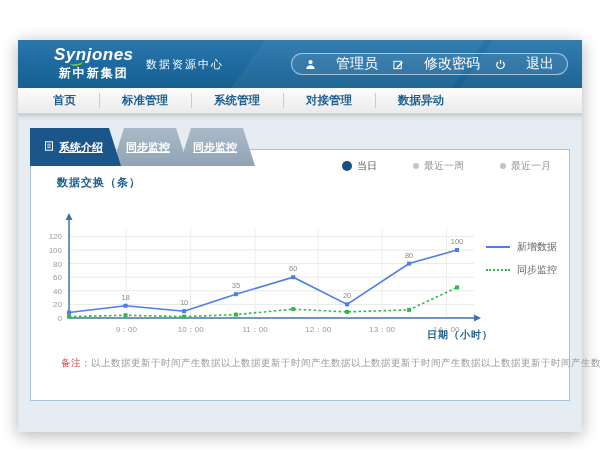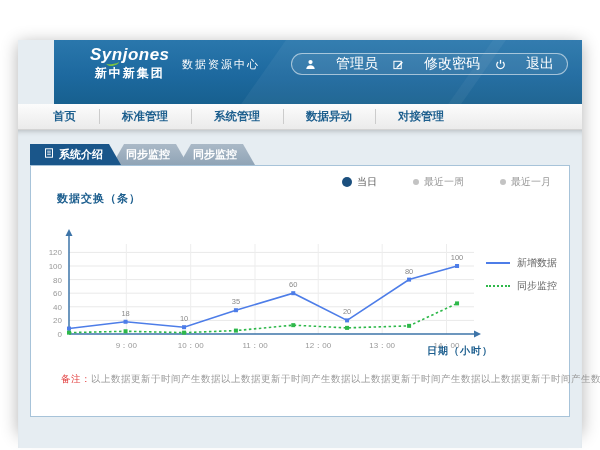--- a/index.html
+++ b/index.html
@@ -4,23 +4,23 @@
 <style>
   * { margin:0; padding:0; box-sizing:border-box; }
   html,body { width:600px; height:450px; background:#ffffff; overflow:hidden;
     font-family:"Liberation Sans", sans-serif; }
   .screen { position:relative; width:600px; height:450px; background:#fff; }
 
   .window { position:absolute; left:18px; top:40px; width:564px; height:392px;
     background:#e6edf2; box-shadow:0 3px 16px rgba(0,0,0,0.30); }
 
   
-  .header { position:relative; height:64px;
+  .header { position:relative; height:48px;
     background:linear-gradient(180deg,#2a77ac 0%,#1d699f 55%,#17608f 100%);
-    overflow:hidden;margin-left:36px; }
+    overflow:hidden; }
   .header::before { content:""; position:absolute; left:40%; top:-20px; width:220px; height:100px;
     background:rgba(255,255,255,0.05); transform:skewX(-35deg); }
   .header::after { content:""; position:absolute; right:-30px; top:-20px; width:140px; height:100px;
     background:rgba(255,255,255,0.045); transform:skewX(-35deg); }
   .logo { position:absolute; left:36px; top:5px; text-align:center; z-index:2; }
   .logo-text { font-style:italic; font-weight:bold; font-size:17px; color:#fff; letter-spacing:0.5px; line-height:20px; }
   .logo-accent { position:absolute; left:16px; top:14px; width:13px; height:7px;
     border-bottom:2px solid #7ac143; border-radius:50%; transform:rotate(-8deg); }
   .logo-sub { font-weight:bold; font-size:12px; color:#fff; letter-spacing:2px; line-height:16px; }
   .app-title { position:absolute; left:128px; top:17px; color:#fff; font-size:11px;
@@ -37,22 +37,22 @@
   .nav-item { position:relative; padding:0 23px; font-size:11.5px; font-weight:bold;
     color:#1d5f8e; line-height:25px; cursor:pointer; }
   .nav-item + .nav-item::before { content:""; position:absolute; left:0; top:5px; bottom:5px;
     width:1px; background:#cccccc; }
 
   
   .content { position:relative; height:318px; background:#e6edf2;
     box-shadow:inset 0 5px 6px -5px rgba(0,0,0,0.3); }
 
   .tabs { position:absolute; left:12px; top:14px; height:21px; display:flex; z-index:3; }
-  .tab { height:21px; line-height:21px; color:#fff; font-size:11px; font-weight:bold;
-    padding:0 18px 0 14px; cursor:pointer; display:flex; align-items:center; gap:5px; }
+  .tab { height:38px; line-height:21px; color:#fff; font-size:11px; font-weight:bold;
+    padding:0 18px 0 14px; cursor:pointer; display:flex; align-items:center; gap:5px;text-decoration:underline; }
   .tab.active { background:#1a568a; clip-path:polygon(0 0,calc(100% - 12px) 0,100% 100%,0 100%); z-index:3; }
   .tab.inactive { background:linear-gradient(#aab9c7,#90a4b6); margin-left:-9px;
     clip-path:polygon(12px 0,calc(100% - 12px) 0,100% 100%,0 100%); z-index:2; }
   .tab.inactive:nth-child(3){ z-index:1; }
 
   .panel { position:absolute; left:12px; top:35px; width:540px; height:252px;
     background:#fff; border:1px solid #a7c3d9; }
 
   .radio-row { position:absolute; top:9px; right:18px; display:flex; gap:36px; align-items:flex-end; }
   .radio-option { display:flex; align-items:center; gap:5px; font-size:10px; color:#999; cursor:pointer; }
@@ -118,22 +118,22 @@
           </span>
           <span>退出</span>
         </div>
       </div>
     </div>
 
     <div class="navbar">
       <div class="nav-item">首页</div>
       <div class="nav-item">标准管理</div>
       <div class="nav-item">系统管理</div>
+      <div class="nav-item">对接管理</div>
       <div class="nav-item">数据异动</div>
-      <div class="nav-item">对接管理</div>
     </div>
 
     <div class="content">
 
       <div class="tabs">
         <div class="tab active">
           <span>
             <svg width="10" height="10" viewBox="0 0 10 10">
                 <rect x="1.5" y="0.8" width="7" height="8.4" fill="none" stroke="#fff" stroke-width="1"></rect>
                 <path d="M3.2 3.2h3.6M3.2 4.9h3.6M3.2 6.6h3.6" stroke="#fff" stroke-width="0.8"></path>

